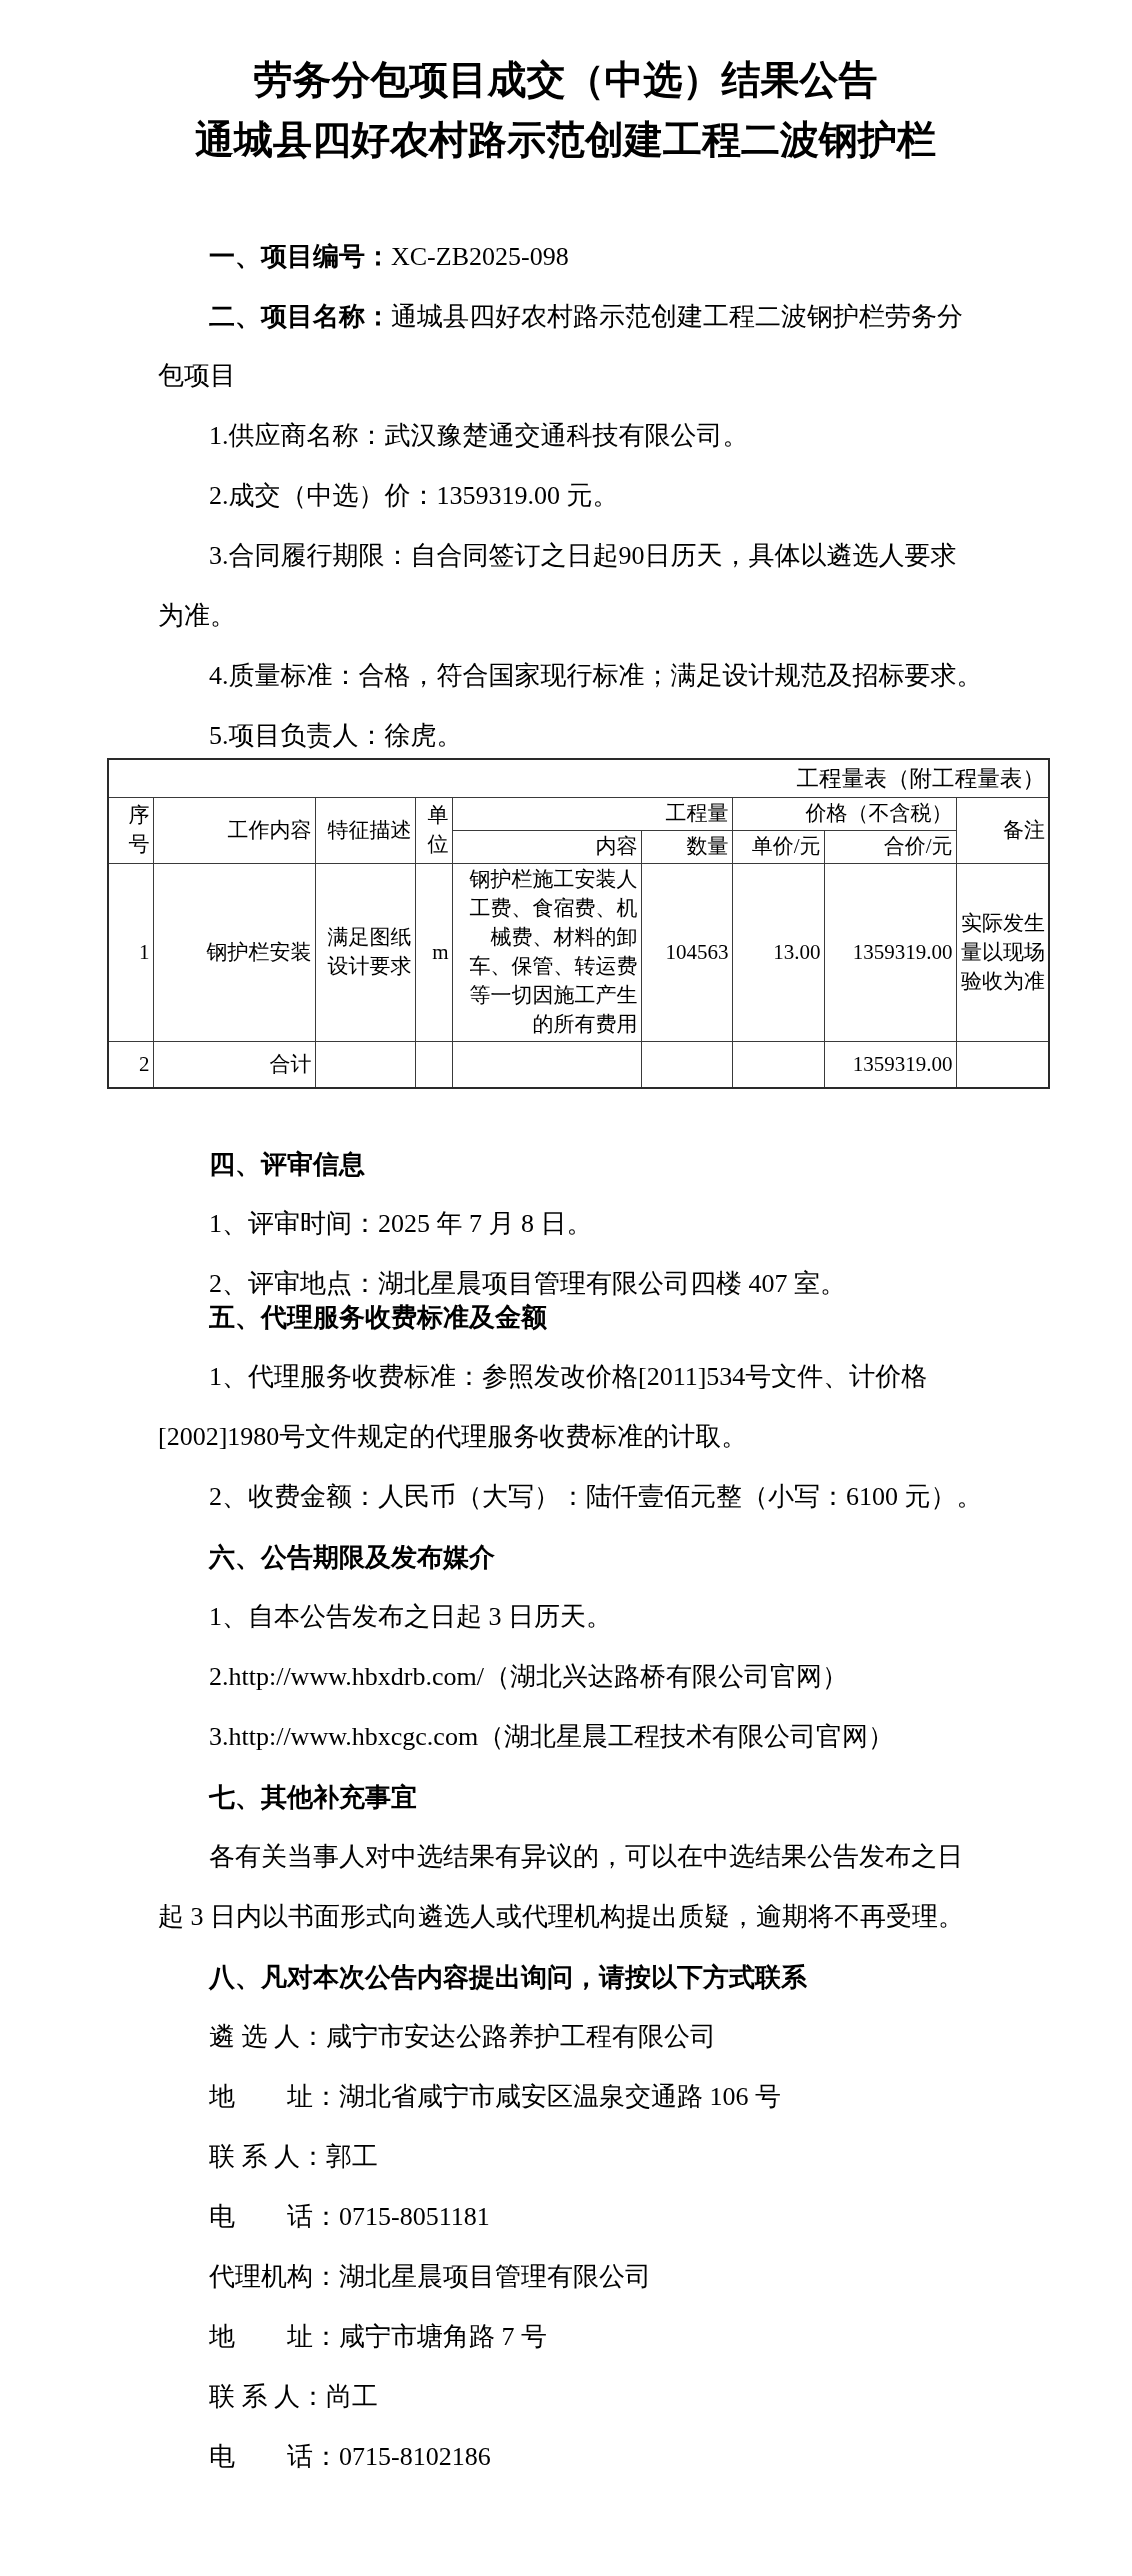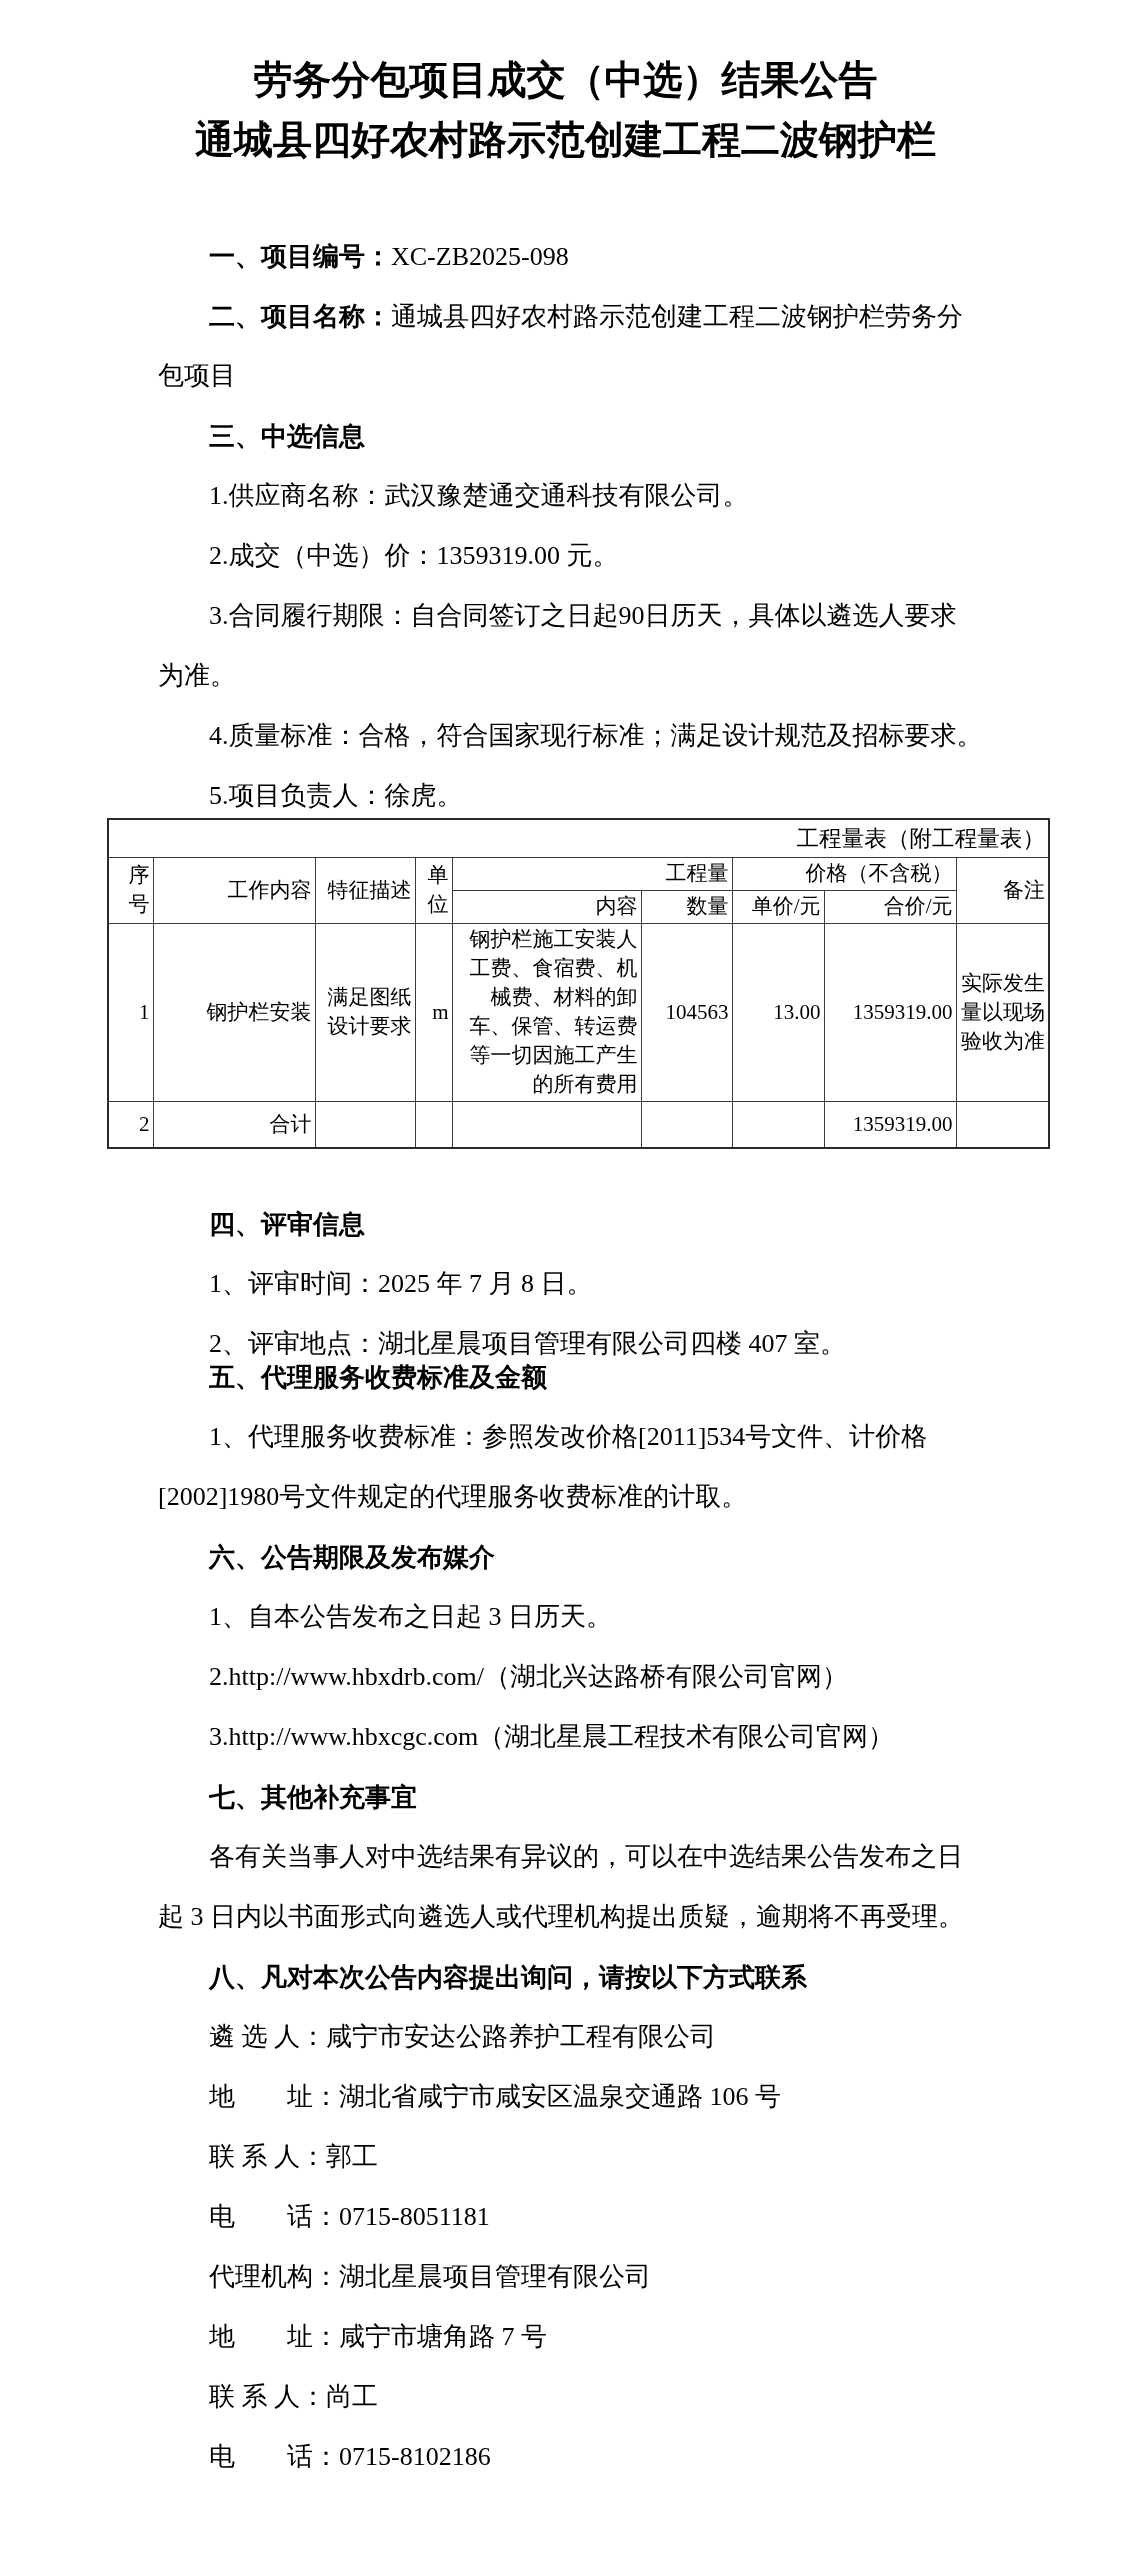--- a/index.html
+++ b/index.html
@@ -78,21 +78,20 @@
     <h1 class="doc-title">
       <span style="display:block;">劳务分包项目成交（中选）结果公告</span>
       <span style="display:block;">通城县四好农村路示范创建工程二波钢护栏</span>
     </h1>
 
     <div class="body-lines">
 
       <p class="ln"><b class="lbl">一、项目编号：</b><span>XC-ZB2025-098</span></p>
       <p class="ln"><b class="lbl">二、项目名称：</b><span>通城县四好农村路示范创建工程二波钢护栏劳务分</span></p>
       <p class="ln noind">包项目</p>
-      <p class="ln b">三、中选信息</p>
       <p class="ln">1.供应商名称：武汉豫楚通交通科技有限公司。</p>
       <p class="ln">2.成交（中选）价：1359319.00 元。</p>
       <p class="ln">3.合同履行期限：自合同签订之日起90日历天，具体以遴选人要求</p>
       <p class="ln noind">为准。</p>
       <p class="ln">4.质量标准：合格，符合国家现行标准；满足设计规范及招标要求。</p>
       <p class="ln">5.项目负责人：徐虎。</p>
 
       <table class="qty">
         <colgroup>
           <col style="width:45px">
@@ -148,20 +147,21 @@
           </tr>
         </tbody>
       </table>
 
       <p class="ln b sec4">四、评审信息</p>
       <p class="ln">1、评审时间：2025 年 7 月 8 日。</p>
       <p class="ln">2、评审地点：湖北星晨项目管理有限公司四楼 407 室。</p>
       <p class="ln b tight">五、代理服务收费标准及金额</p>
       <p class="ln">1、代理服务收费标准：参照发改价格[2011]534号文件、计价格</p>
       <p class="ln noind">[2002]1980号文件规定的代理服务收费标准的计取。</p>
+      <p class="ln">2、收费金额：人民币（大写）：陆仟壹佰元整（小写：6100 元）。</p>
       <p class="ln b">六、公告期限及发布媒介</p>
       <p class="ln">1、自本公告发布之日起 3 日历天。</p>
       <p class="ln">2.http://www.hbxdrb.com/（湖北兴达路桥有限公司官网）</p>
       <p class="ln">3.http://www.hbxcgc.com（湖北星晨工程技术有限公司官网）</p>
       <p class="ln b">七、其他补充事宜</p>
       <p class="ln">各有关当事人对中选结果有异议的，可以在中选结果公告发布之日</p>
       <p class="ln noind">起 3 日内以书面形式向遴选人或代理机构提出质疑，逾期将不再受理。</p>
       <p class="ln b">八、凡对本次公告内容提出询问，请按以下方式联系</p>
       <p class="ln">遴 选 人：咸宁市安达公路养护工程有限公司</p>
       <p class="ln">地　　址：湖北省咸宁市咸安区温泉交通路 106 号</p>

